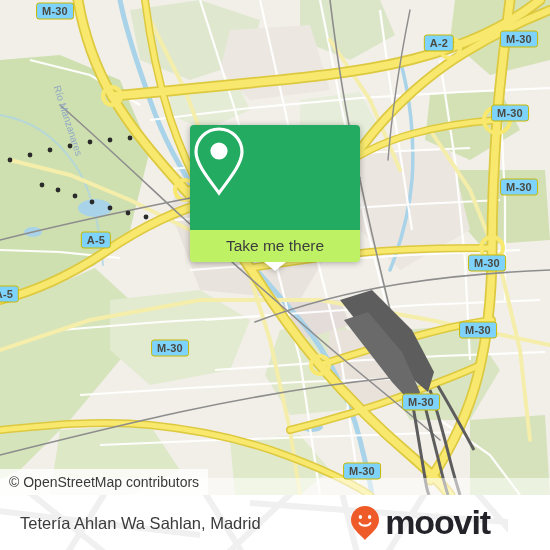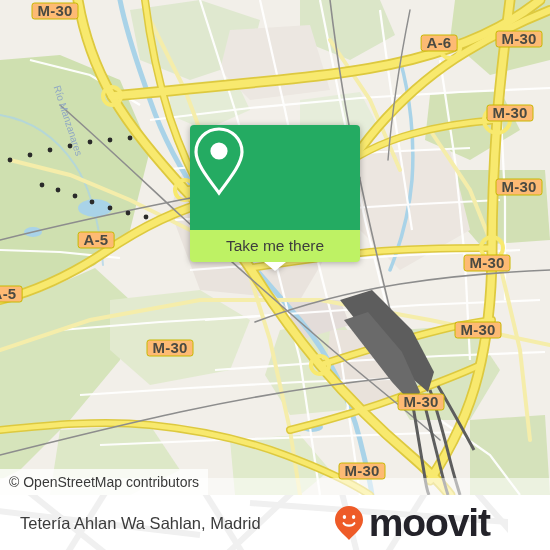--- a/index.html
+++ b/index.html
@@ -14,25 +14,25 @@
   .map{
     position:absolute;left:0;top:0;width:550px;height:495px;
     background:#f2efe9;
     overflow:hidden;
   }
   .map svg{position:absolute;left:0;top:0;}
 
   
   .shield{
     position:absolute;
-    background:#fdba74;
+    background:#7dd3fc;
     border:1px solid #c9b800;
     border-radius:3px;
     color:#4a4a42;
-    font-size:15px;
+    font-size:11px;
     font-weight:bold;
     letter-spacing:.2px;
     padding:1px 5px 2px 5px;
     line-height:12px;
     white-space:nowrap;
     transform:translate(-50%,-50%);
     font-family:"Liberation Sans", sans-serif;
   }
 
   
@@ -104,21 +104,21 @@
     color:#3b3b3b;
     white-space:nowrap;
   }
   .brand{
     position:absolute;
     right:18px;top:50%;
     transform:translateY(-50%);
     display:flex;align-items:center;gap:5px;
   }
   .brand-word{
-    font-size:39px;
+    font-size:34px;
     font-weight:bold;
     color:#24232a;
     letter-spacing:-1.1px;
     line-height:31px;
   }
 </style>
 </head>
 <body>
 
 <div id="app">
@@ -286,21 +286,21 @@
 
         <rect x="0" y="478" width="550" height="17" fill="#ffffff" opacity=".55"></rect>
       </g>
     </svg>
 
     <div class="river-label" style="left:62px;top:84px;transform:rotate(72deg);transform-origin:left top;">Río Manzanares</div>
 
     <div id="shield-layer">
         <div class="shield" style="left: 55px; top: 11px;">M-30</div>
         <div class="shield" style="left: 519px; top: 39px;">M-30</div>
-        <div class="shield" style="left: 439px; top: 43px;">A-6</div>
+        <div class="shield" style="left: 439px; top: 43px;">A-2</div>
         <div class="shield" style="left: 510px; top: 113px;">M-30</div>
         <div class="shield" style="left: 519px; top: 187px;">M-30</div>
         <div class="shield" style="left: 96px; top: 240px;">A-5</div>
         <div class="shield" style="left: 487px; top: 263px;">M-30</div>
         <div class="shield" style="left: 4px; top: 294px;">A-5</div>
         <div class="shield" style="left: 478px; top: 330px;">M-30</div>
         <div class="shield" style="left: 170px; top: 348px;">M-30</div>
         <div class="shield" style="left: 421px; top: 402px;">M-30</div>
         <div class="shield" style="left: 362px; top: 471px;">M-30</div>
       </div>

